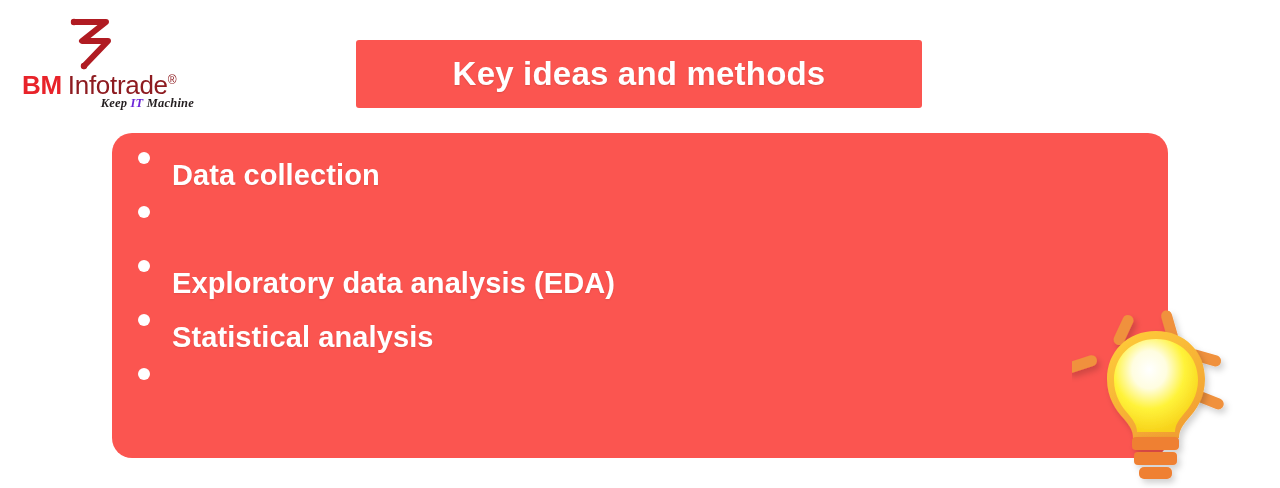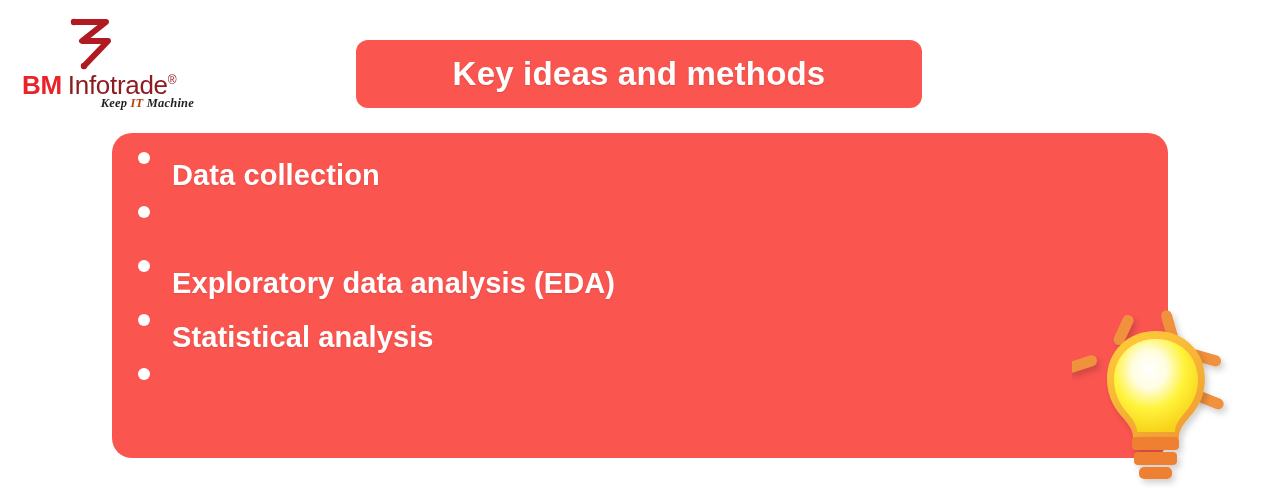--- a/index.html
+++ b/index.html
@@ -68,32 +68,32 @@
     padding-right: 3px;
     box-sizing: border-box;
     font-family: "Liberation Serif", serif;
     font-size: 12.5px;
     font-style: italic;
     font-weight: 700;
     color: #241f20;
     letter-spacing: 0.2px;
   }
   #logo-tagline .tag-it {
-    color: #c2410c;
+    color: #6d28d9;
   }
 
   
   #title-pill {
     position: absolute;
     left: 356px;
     top: 40px;
     width: 566px;
     height: 68px;
     background: #fb5550;
-    border-radius: 12px;
+    border-radius: 3px;
     display: flex;
     align-items: center;
     justify-content: center;
   }
   #title-text {
     color: #ffffff;
     font-size: 33px;
     font-weight: 700;
     letter-spacing: 0.2px;
     text-shadow: 0 1px 2px rgba(0,0,0,0.12);

